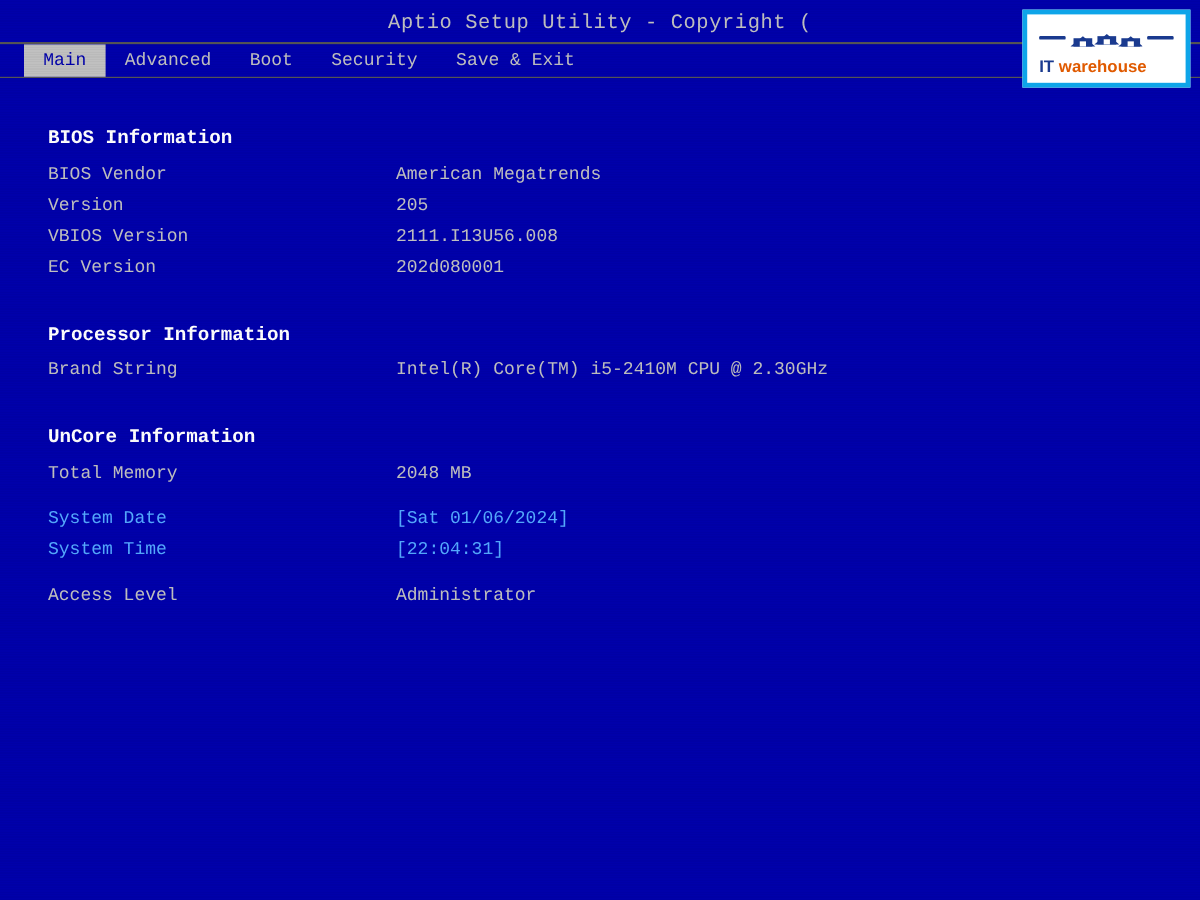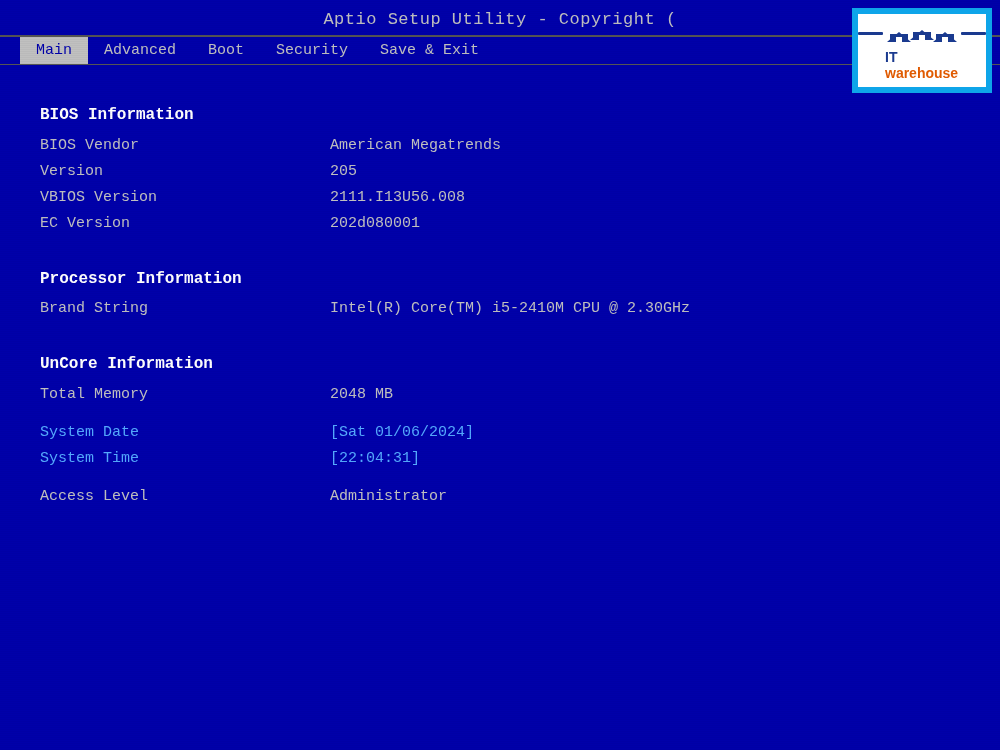--- a/index.html
+++ b/index.html
@@ -36,26 +36,25 @@
       pointer-events: none;
       z-index: 10;
     }
 
     
     .watermark {
       position: absolute;
       top: 8px;
       right: 8px;
       background: white;
-      border: 6px solid #0ea5e9;
-      padding: 6px 27px;
+      border: 4px solid #0ea5e9;
+      padding: 6px 10px;
       z-index: 20;
       display: flex;
       flex-direction: column;
-      align-items: center;
       width: 140px;
     }
 
     .watermark-icons {
       display: flex;
       align-items: center;
       gap: 4px;
       margin-bottom: 3px;
     }
 

